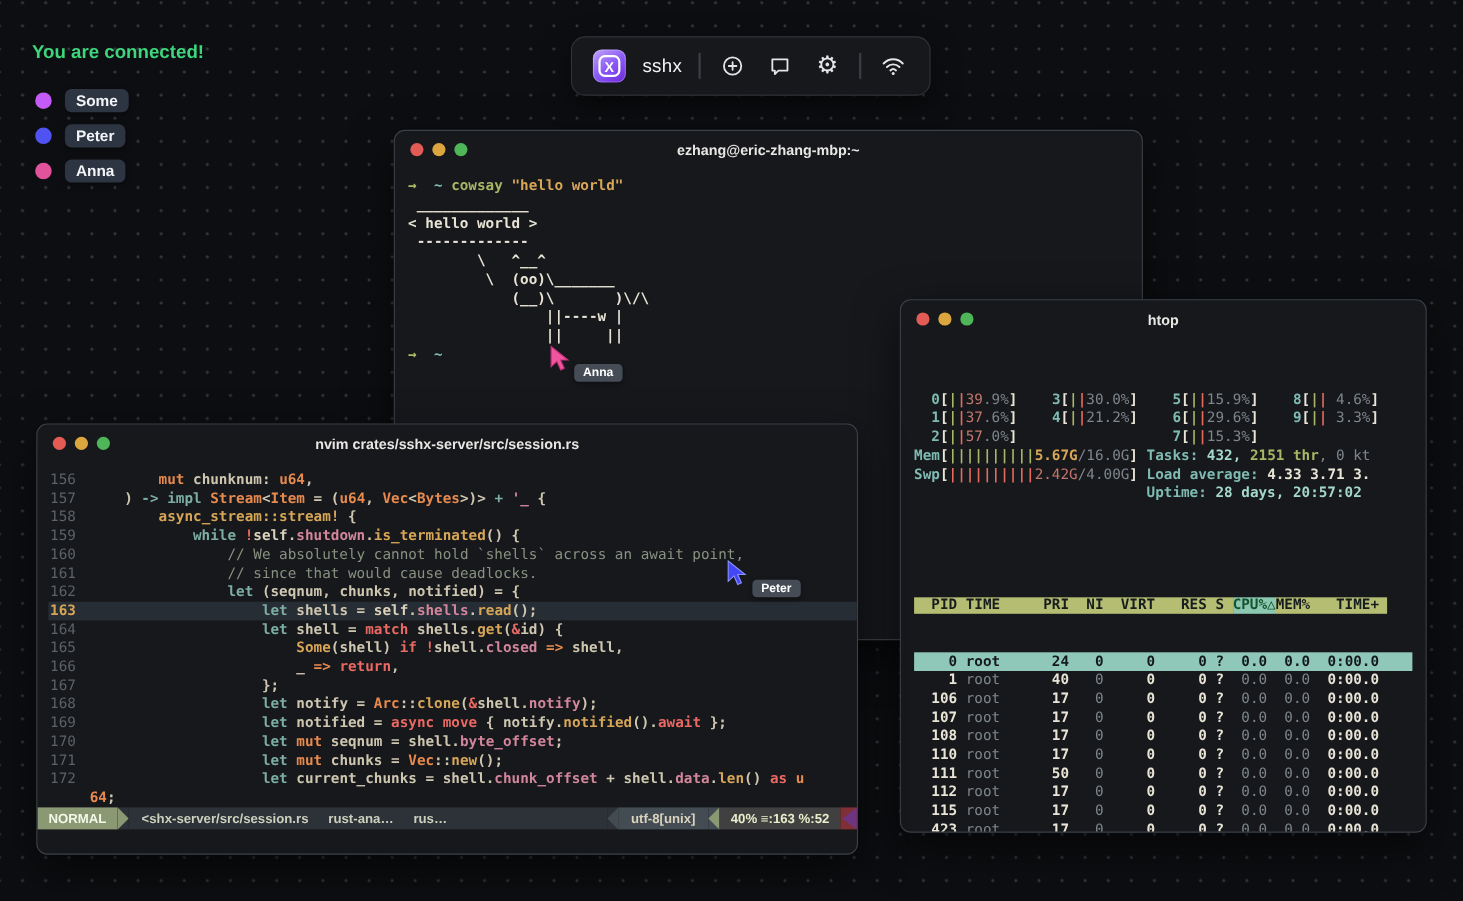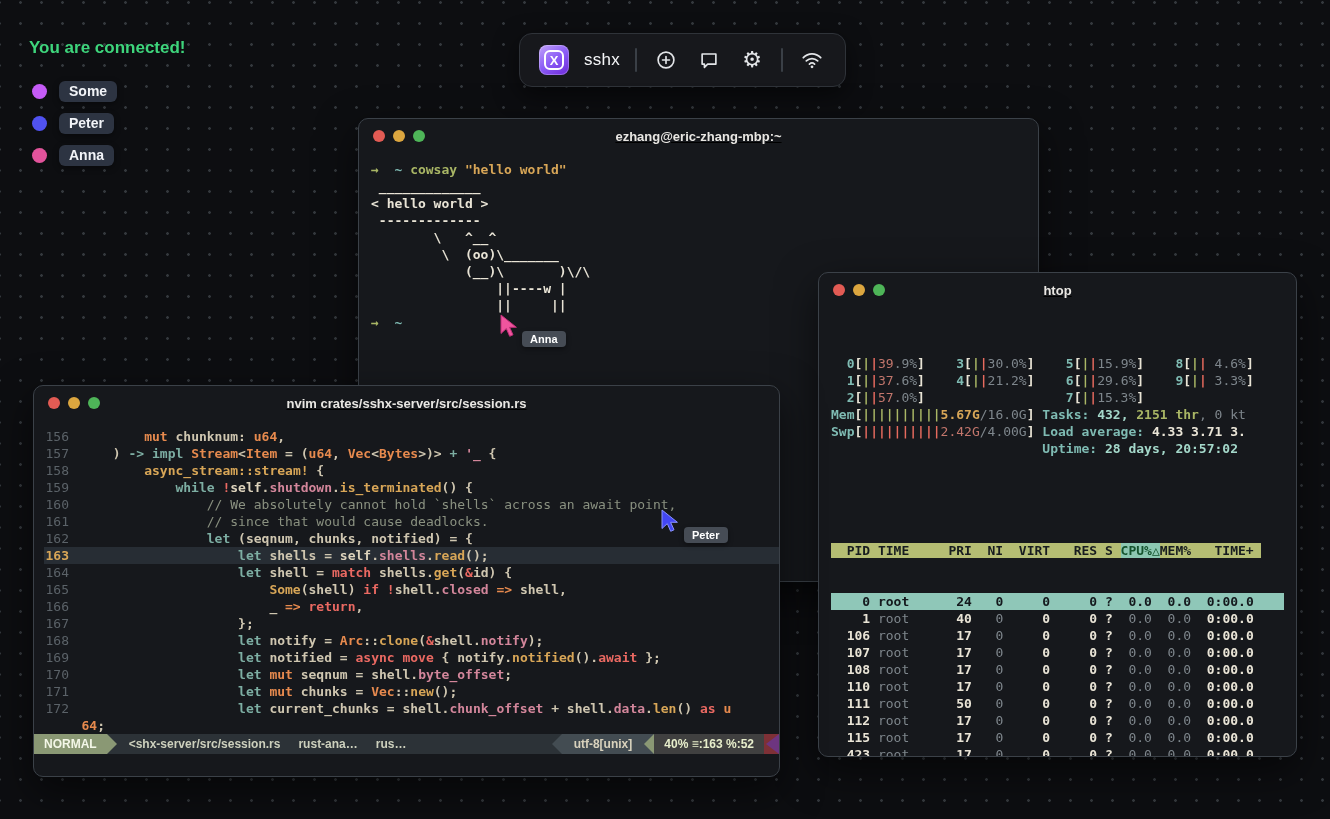--- a/index.html
+++ b/index.html
@@ -28,21 +28,21 @@
   .icon-btn{background:none;border:none;padding:2px;margin:0;color:#e3e5e8;cursor:pointer;
     display:flex;align-items:center;justify-content:center;width:28px;height:28px;}
   .icon-btn svg{display:block;}
   .gear-glyph{font-size:22px;line-height:1;color:#e3e5e8;font-family:"DejaVu Sans",sans-serif;}
   
   .win{position:absolute;background:#16181c;border:1px solid #3b4148;border-radius:10px;
     box-shadow:0 14px 40px rgba(0,0,0,.55);overflow:hidden;}
   .win-term{left:358px;top:118px;width:679px;height:462px;z-index:1;}
   .win-htop{left:818px;top:272px;width:477px;height:483px;z-index:2;}
   .win-nvim{left:33px;top:385px;width:745px;height:390px;z-index:3;}
-  .titlebar{position:relative;height:34px;display:flex;align-items:center;justify-content:center;text-decoration:underline;}
+  .titlebar{position:relative;height:34px;display:flex;align-items:center;justify-content:center;}
   .title{color:#e9e7e3;font-size:13px;font-weight:700;}
   .lights{position:absolute;left:14px;top:11px;display:flex;gap:8px;}
   .tl-dot{width:12px;height:12px;border-radius:50%;}
   
   .tcontent{font-family:"DejaVu Sans Mono",monospace;font-size:13px;line-height:17px;
     padding:8px 12px;white-space:pre;}
   .tl{white-space:pre;min-height:17px;}
   .bold .tl{font-weight:700;}
   .spacer17{height:17px;}
   .htop-pad{padding-top:14px;}

